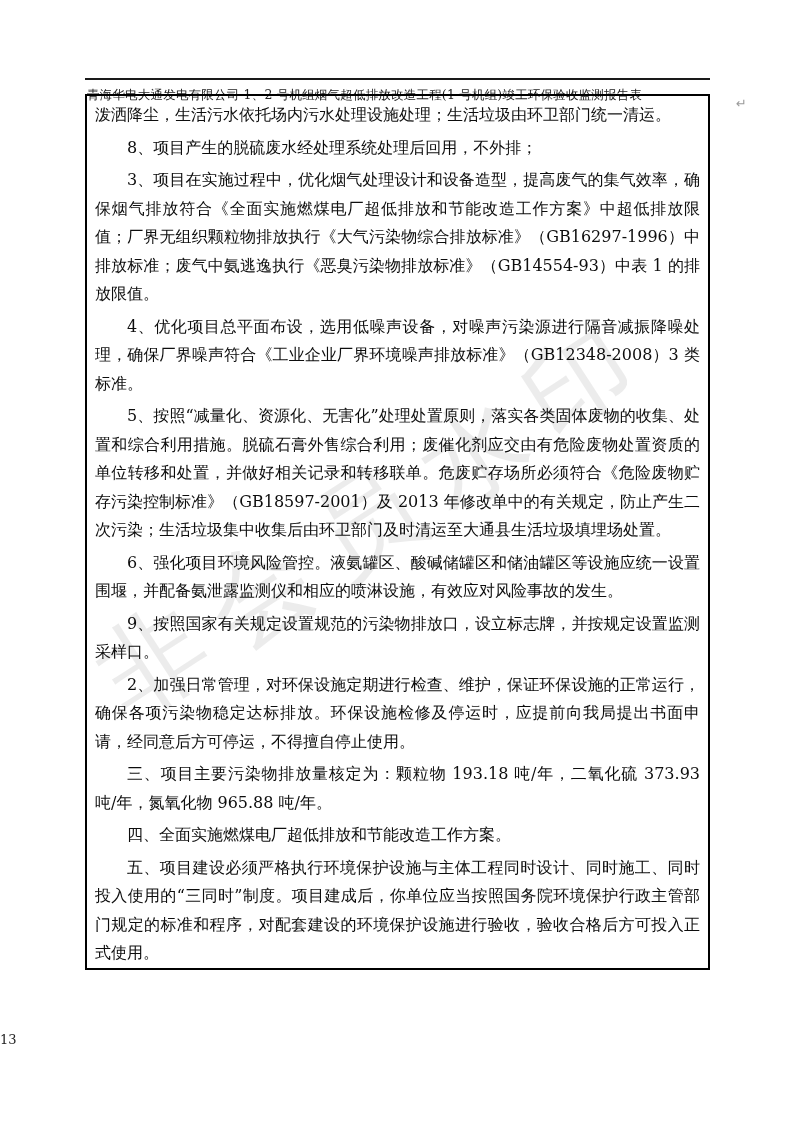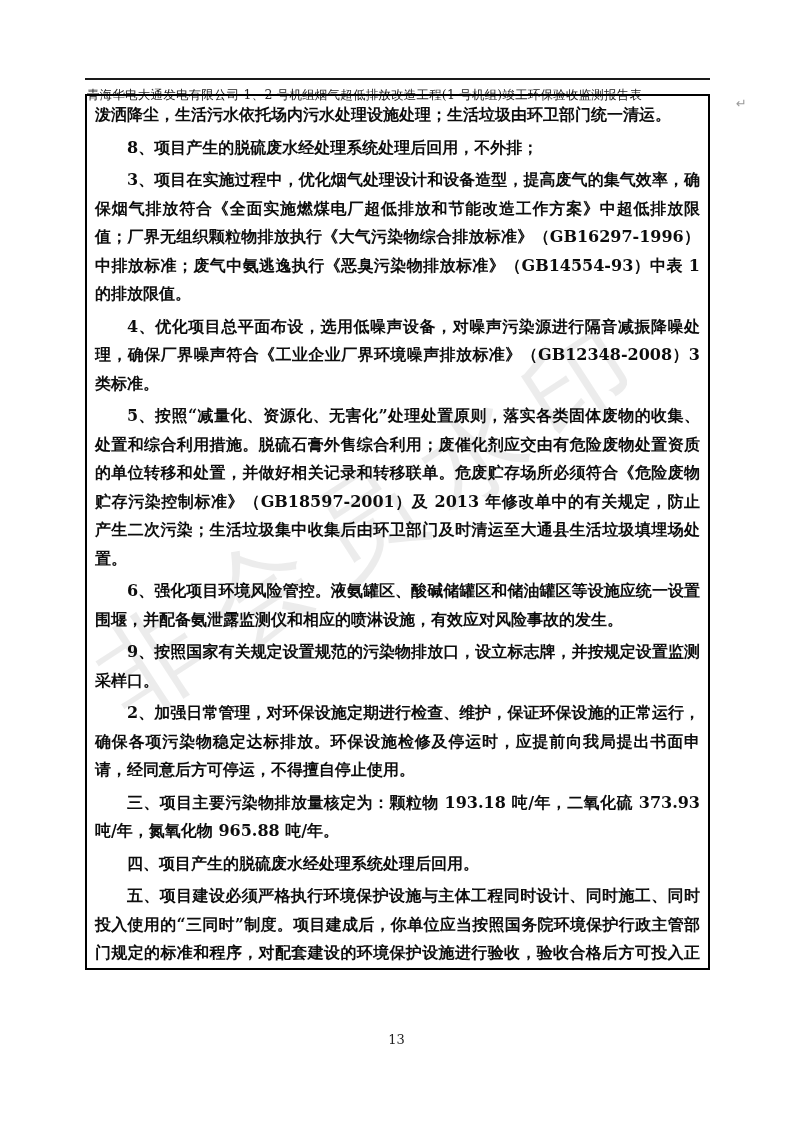--- a/index.html
+++ b/index.html
@@ -68,39 +68,37 @@
     left: 85px;
     top: 94px;
     width: 625px;
     height: 876px;
     border: 2px solid #000;
     box-sizing: border-box;
     padding: 5px 8px 8px 8px;
     overflow: hidden;
     z-index: 2;
     background: transparent;
-    font-weight: bold;
   }
   .para {
     margin: 0 0 4px 0;
     font-size: 16px;
     line-height: 28.5px;
     text-align: justify;
     color: #0d0d0d;
   }
   .para.indent {
     text-indent: 2em;
   }
   
   .footer-page-number {
     position: absolute;
     left: 0;
     top: 1032px;
     width: 793px;
-    text-align: center;
     font-size: 13px;
     color: #222;
   }
 </style>
 </head>
 <body>
 
 <div class="page">
 
   <div class="header-title">青海华电大通发电有限公司 1、2 号机组烟气超低排放改造工程(1 号机组)竣工环保验收监测报告表</div>
@@ -115,19 +113,19 @@
 
   <p class="para">泼洒降尘，生活污水依托场内污水处理设施处理；生活垃圾由环卫部门统一清运。</p>
       <p class="para indent">8、项目产生的脱硫废水经处理系统处理后回用，不外排；</p>
       <p class="para indent">3、项目在实施过程中，优化烟气处理设计和设备造型，提高废气的集气效率，确保烟气排放符合《全面实施燃煤电厂超低排放和节能改造工作方案》中超低排放限值；厂界无组织颗粒物排放执行《大气污染物综合排放标准》（GB16297-1996）中排放标准；废气中氨逃逸执行《恶臭污染物排放标准》（GB14554-93）中表 1 的排放限值。</p>
       <p class="para indent">4、优化项目总平面布设，选用低噪声设备，对噪声污染源进行隔音减振降噪处理，确保厂界噪声符合《工业企业厂界环境噪声排放标准》（GB12348-2008）3 类标准。</p>
       <p class="para indent">5、按照“减量化、资源化、无害化”处理处置原则，落实各类固体废物的收集、处置和综合利用措施。脱硫石膏外售综合利用；废催化剂应交由有危险废物处置资质的单位转移和处置，并做好相关记录和转移联单。危废贮存场所必须符合《危险废物贮存污染控制标准》（GB18597-2001）及 2013 年修改单中的有关规定，防止产生二次污染；生活垃圾集中收集后由环卫部门及时清运至大通县生活垃圾填埋场处置。</p>
       <p class="para indent">6、强化项目环境风险管控。液氨罐区、酸碱储罐区和储油罐区等设施应统一设置围堰，并配备氨泄露监测仪和相应的喷淋设施，有效应对风险事故的发生。</p>
       <p class="para indent">9、按照国家有关规定设置规范的污染物排放口，设立标志牌，并按规定设置监测采样口。</p>
       <p class="para indent">2、加强日常管理，对环保设施定期进行检查、维护，保证环保设施的正常运行，确保各项污染物稳定达标排放。环保设施检修及停运时，应提前向我局提出书面申请，经同意后方可停运，不得擅自停止使用。</p>
       <p class="para indent">三、项目主要污染物排放量核定为：颗粒物 193.18 吨/年，二氧化硫 373.93 吨/年，氮氧化物 965.88 吨/年。</p>
-      <p class="para indent">四、项目产生的脱硫废水经处理系统处理后回用。</p>
+      <p class="para indent">四、全面实施燃煤电厂超低排放和节能改造工作方案。</p>
       <p class="para indent">五、项目建设必须严格执行环境保护设施与主体工程同时设计、同时施工、同时投入使用的“三同时”制度。项目建成后，你单位应当按照国务院环境保护行政主管部门规定的标准和程序，对配套建设的环境保护设施进行验收，验收合格后方可投入正式使用。</p>
     </div>
 
   <div class="footer-page-number">13</div>
 
 </div>
 
 </body></html>

